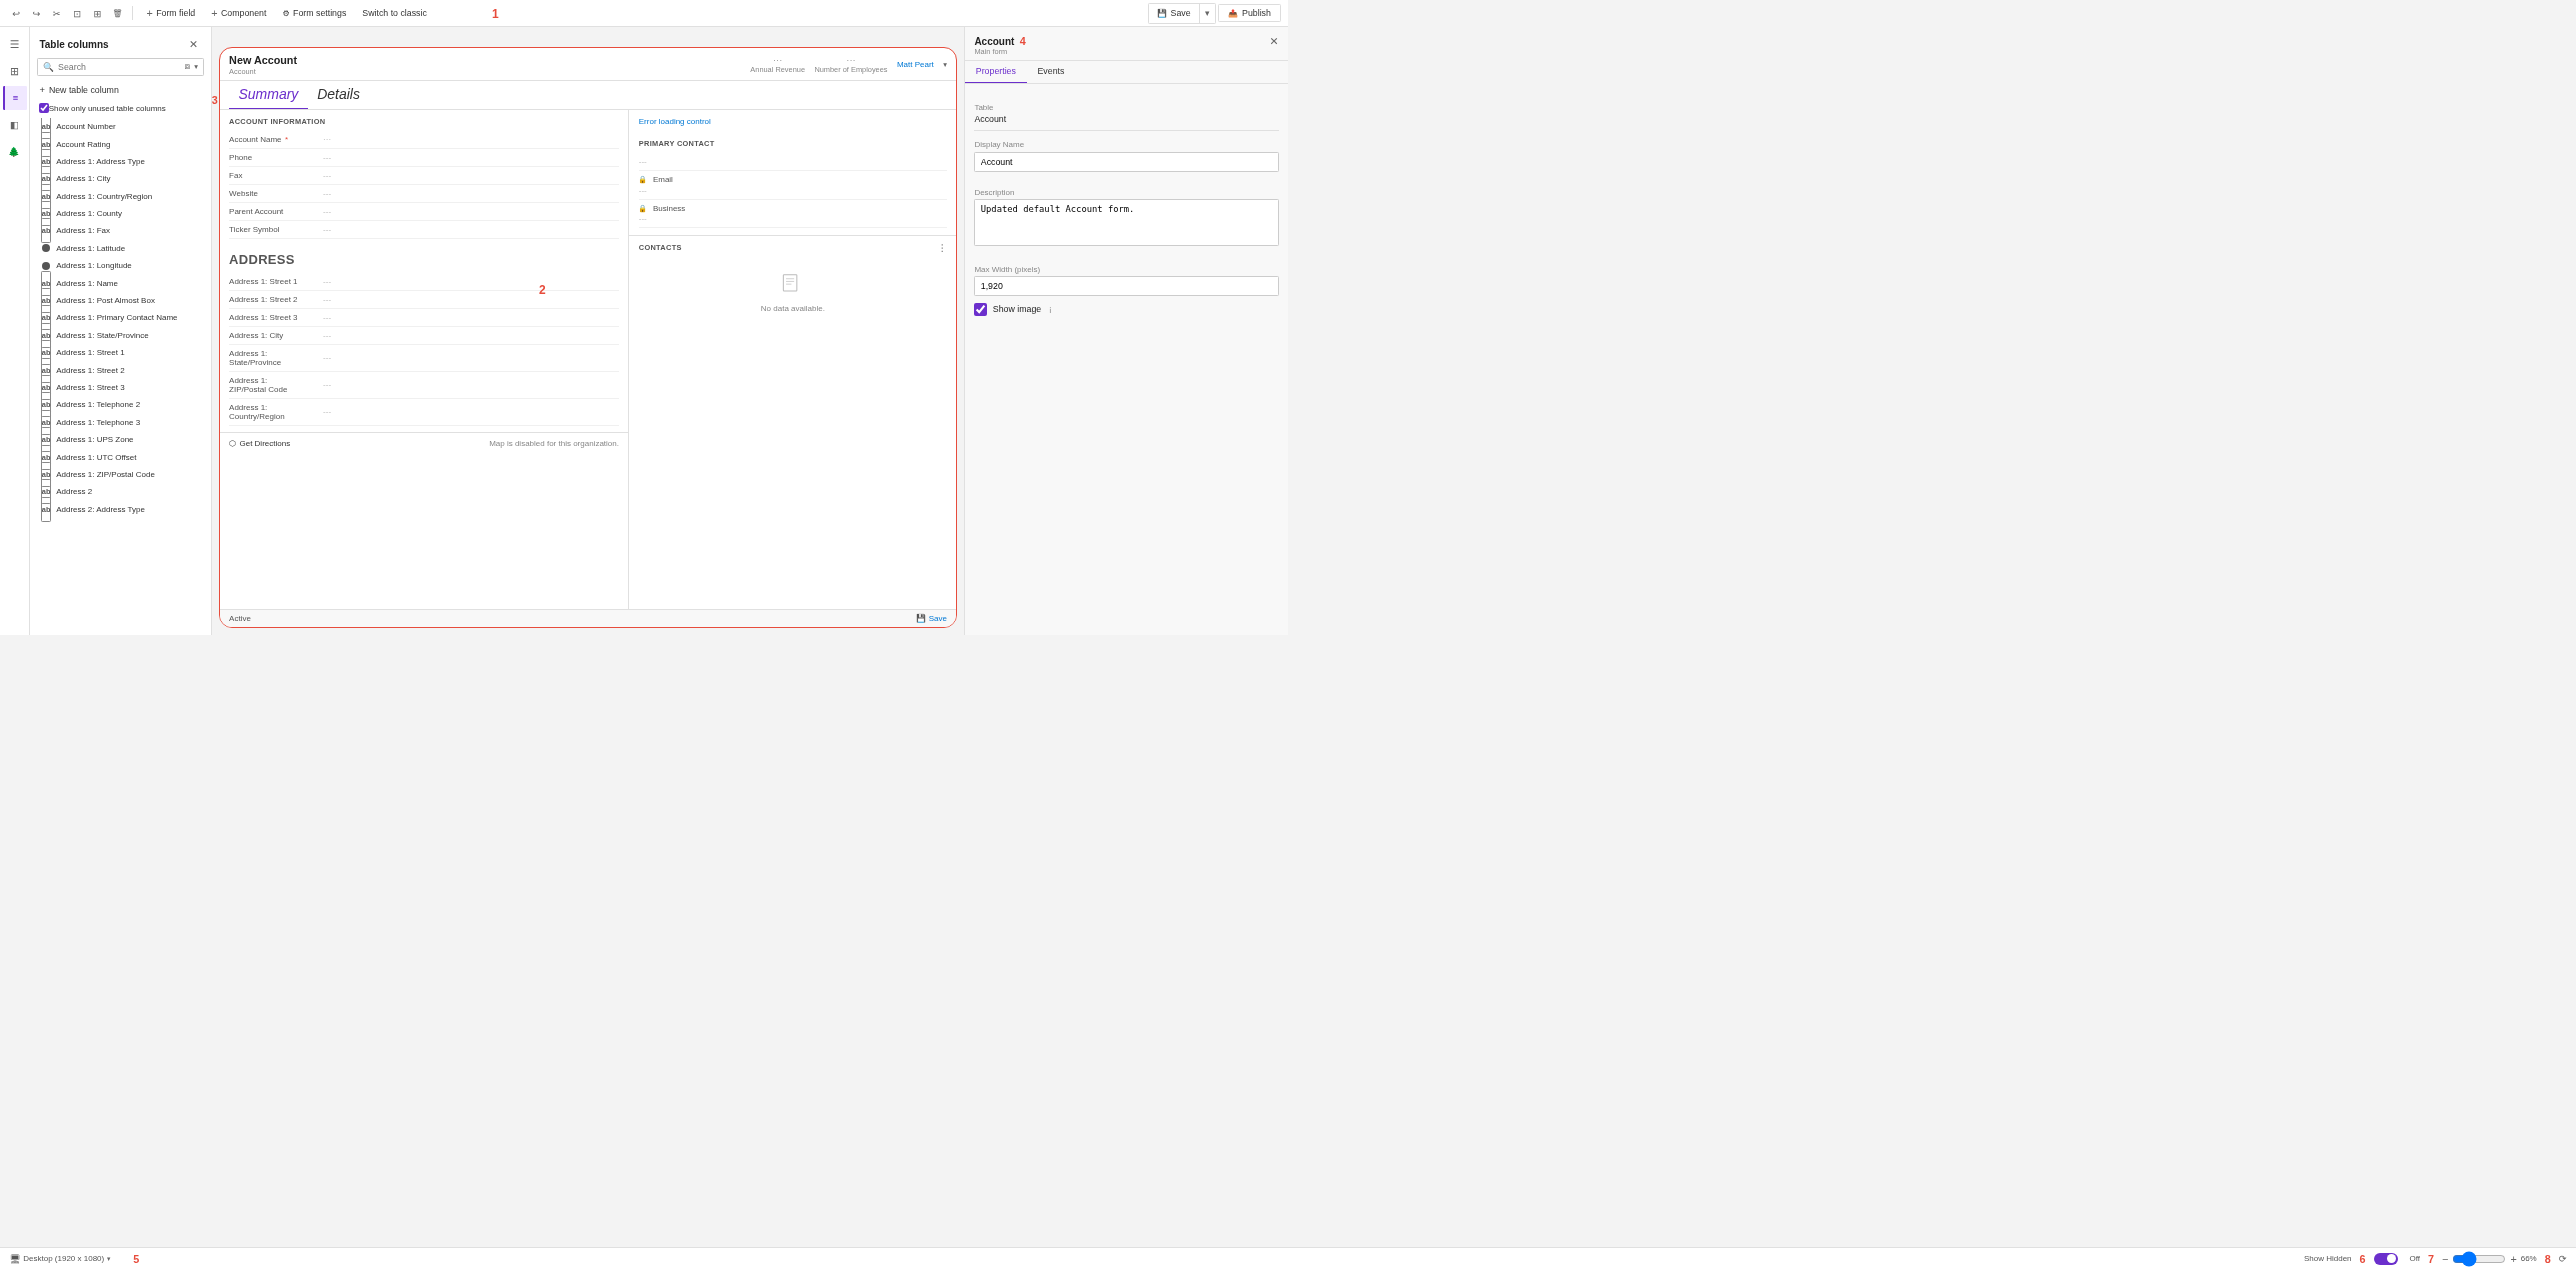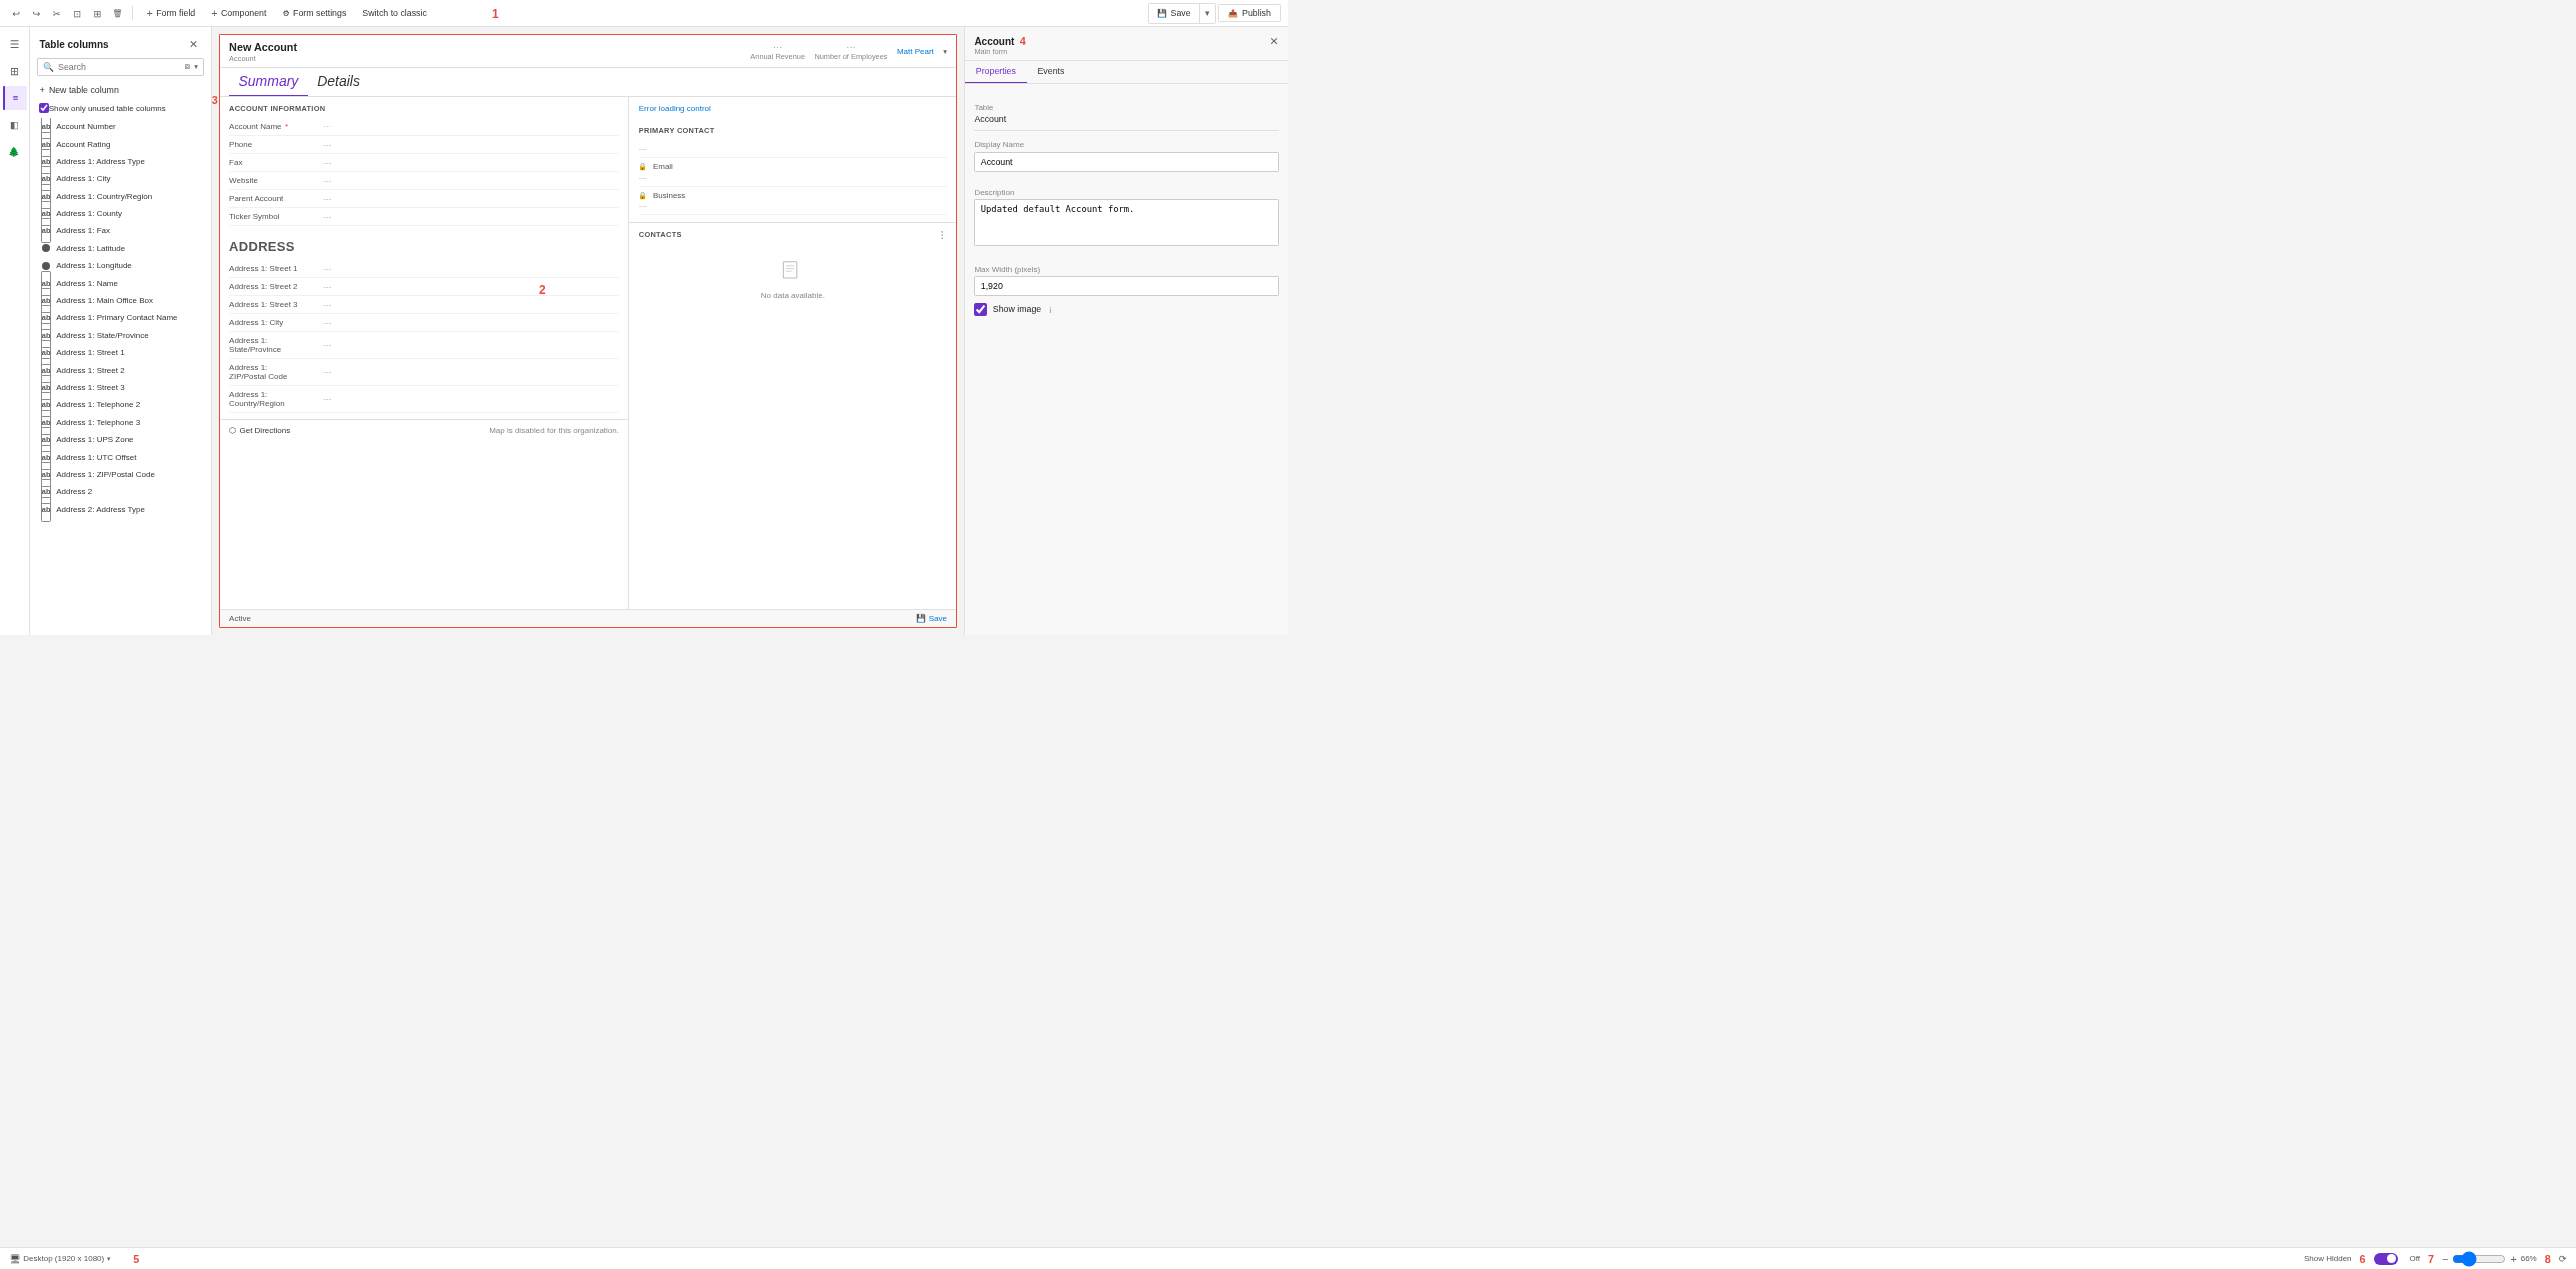--- a/index.html
+++ b/index.html
@@ -91,22 +91,22 @@
       cursor: pointer; color: #666; font-size: 10.8px; border-radius: 1.3px;
     }
     .icon-strip-btn.active { border-left: 2px solid #6b2fcc; background: #f0e8ff; color: #6b2fcc; }
 
     
     .center-canvas {
       flex: 1; background: #f3f3f3; overflow: hidden; display: flex; flex-direction: column;
       padding: 6.7px;
     }
     .form-wrapper {
-      flex: 1; background: #fff; border: 1.3px solid #e74c3c; border-radius: 1px;
-      display: flex; flex-direction: column; overflow: hidden;
+      flex: 1; background: #fff; border: 1.3px solid #e74c3c; border-radius: 13px;
+      display: flex; flex-direction: column; overflow: hidden; margin-top: 13px;
     }
     .form-header {
       padding: 6.7px 9.4px 4px 9.4px; border-bottom: 0.7px solid #e0e0e0;
       display: flex; align-items: flex-start; justify-content: space-between;
     }
     .form-title-area {}
     .form-title { font-size: 10.8px; font-weight: 600; color: #222; }
     .form-subtitle { font-size: 7.4px; color: #888; margin-top: 0.7px; }
     .form-header-right { display: flex; align-items: center; gap: 9.4px; font-size: 7.4px; color: #888; }
     .form-header-col { text-align: center; }
@@ -369,21 +369,21 @@
         <div class="col-item">
           <div class="col-icon">
             <div class="col-icon-text">ab</div>
           </div>
           <span>Address 1: Name</span>
         </div>
         <div class="col-item">
           <div class="col-icon">
             <div class="col-icon-text">ab</div>
           </div>
-          <span>Address 1: Main Office Box</span>
+          <span>Address 1: Post Almost Box</span>
         </div>
         <div class="col-item">
           <div class="col-icon">
             <div class="col-icon-text">ab</div>
           </div>
           <span>Address 1: Primary Contact Name</span>
         </div>
         <div class="col-item">
           <div class="col-icon">
             <div class="col-icon-text">ab</div>

